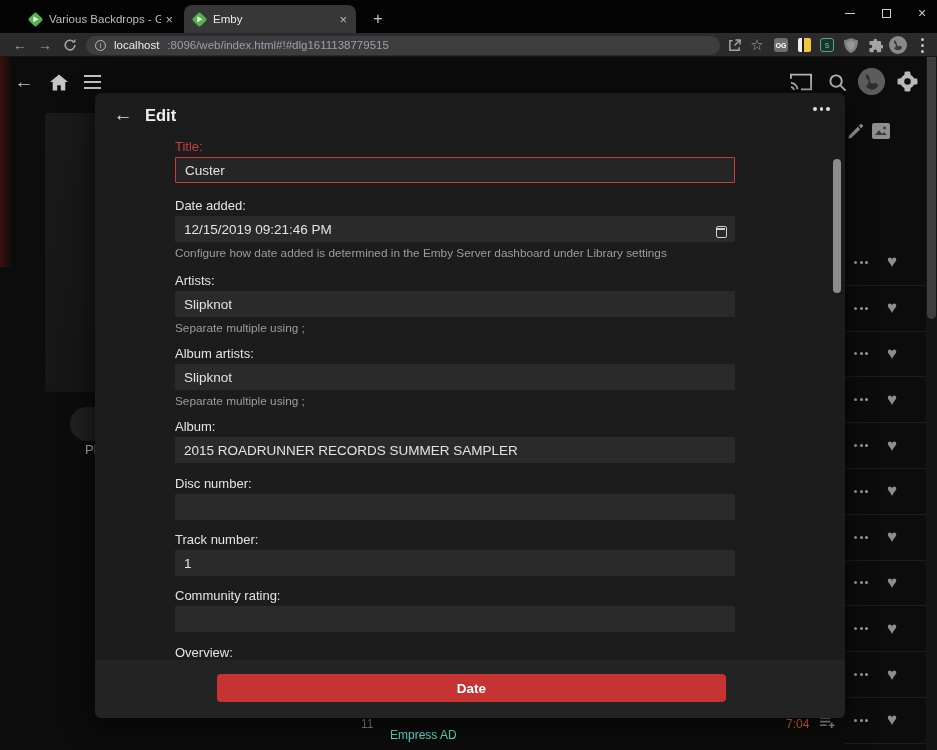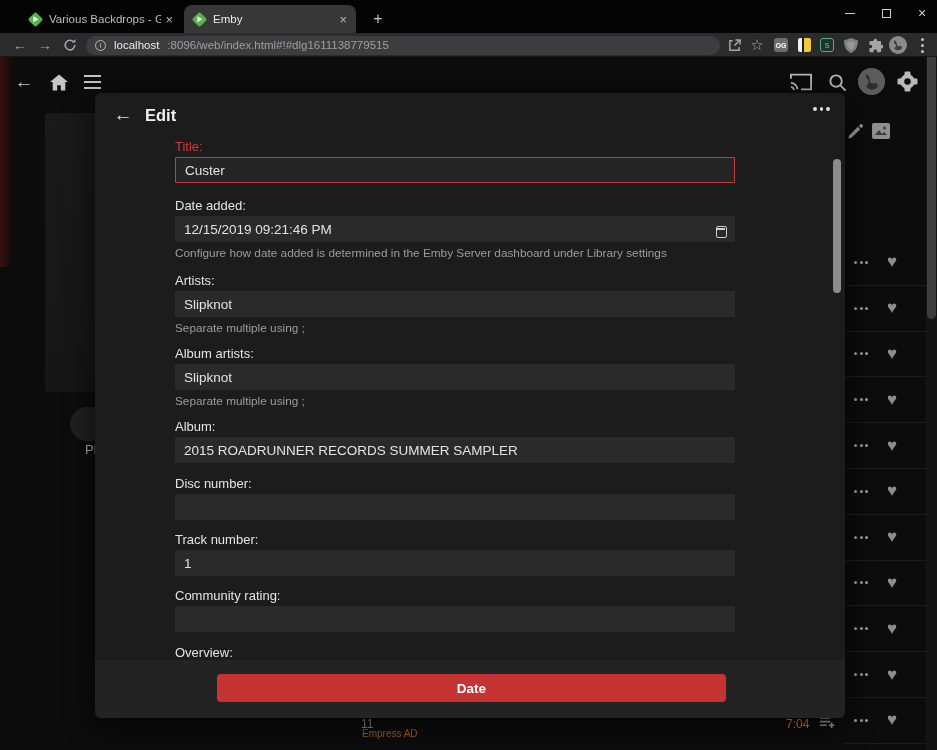--- a/index.html
+++ b/index.html
@@ -62,21 +62,21 @@
   #bg-pencil { left:847px; top:66px; width:18px; height:18px; }
   #bg-imgbtn { left:872px; top:66px; width:18px; height:16px; }
   #tracklist { left:845px; top:183px; width:92px; }
   .trow { height:45.8px; display:flex; align-items:center; padding-left:9px;
     border-bottom:1px solid rgba(255,255,255,0.07); }
   .dots { display:flex; align-items:center; width:20px; }
   .dots i { width:3px; height:3px; border-radius:50%; background:#9f9f9f; display:inline-block; margin-right:2.5px; }
   .heart { color:#8d8d8d; font-size:17px; margin-left:13px; }
   #bg-num { left:361px; top:660px; color:#8b8b8b; font-size:12px; }
   #bg-dur { left:786px; top:660px; color:#f97316; font-size:12px; }
-  #bg-artist { left:362px; top:671px; color:#a16207; font-size:10px; }
+  #bg-artist { left:390px; top:671px; color:#5eead4; font-size:12px; }
   #bg-plsadd { left:820px; top:658px; }
   #page-scroll-track { left:926px; top:0; width:11px; height:693px; background:#141414; }
   #page-scroll-thumb { left:927px; top:0; width:9px; height:262px; background:#3d3d3d; border-radius:0 0 5px 5px; }
 
   
   #dialog { left:95px; top:36px; width:750px; height:625px; background:#1c1c1c; border-radius:6px;
     box-shadow:0 6px 30px rgba(0,0,0,0.7); }
   #dlg-header { left:0; top:0; width:750px; height:44px; display:flex; align-items:center; }
   #dlg-back { margin-left:16px; width:24px; height:24px; font-size:19px; color:#e2e2e2;
     display:flex; align-items:center; justify-content:center; }

